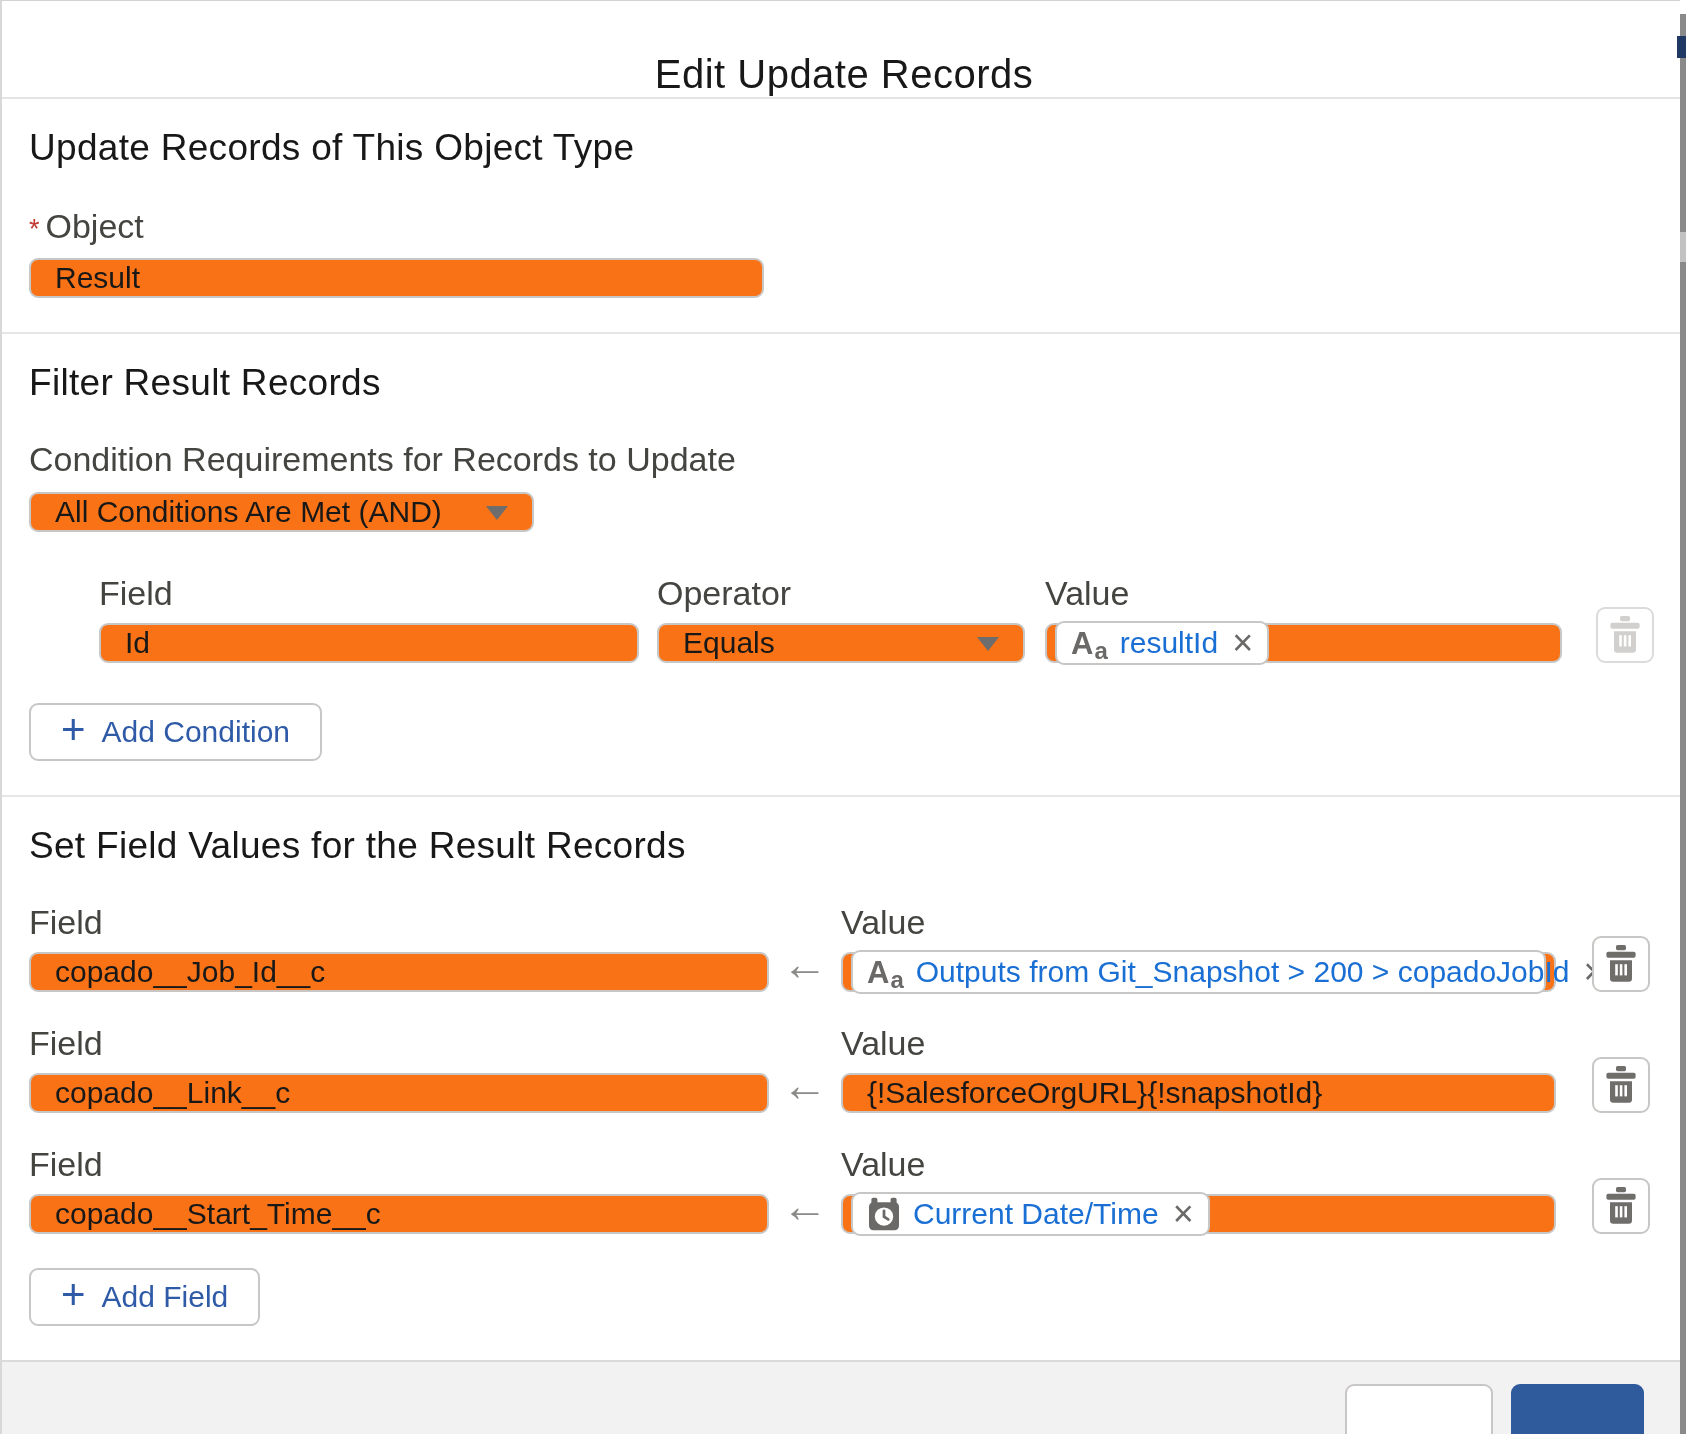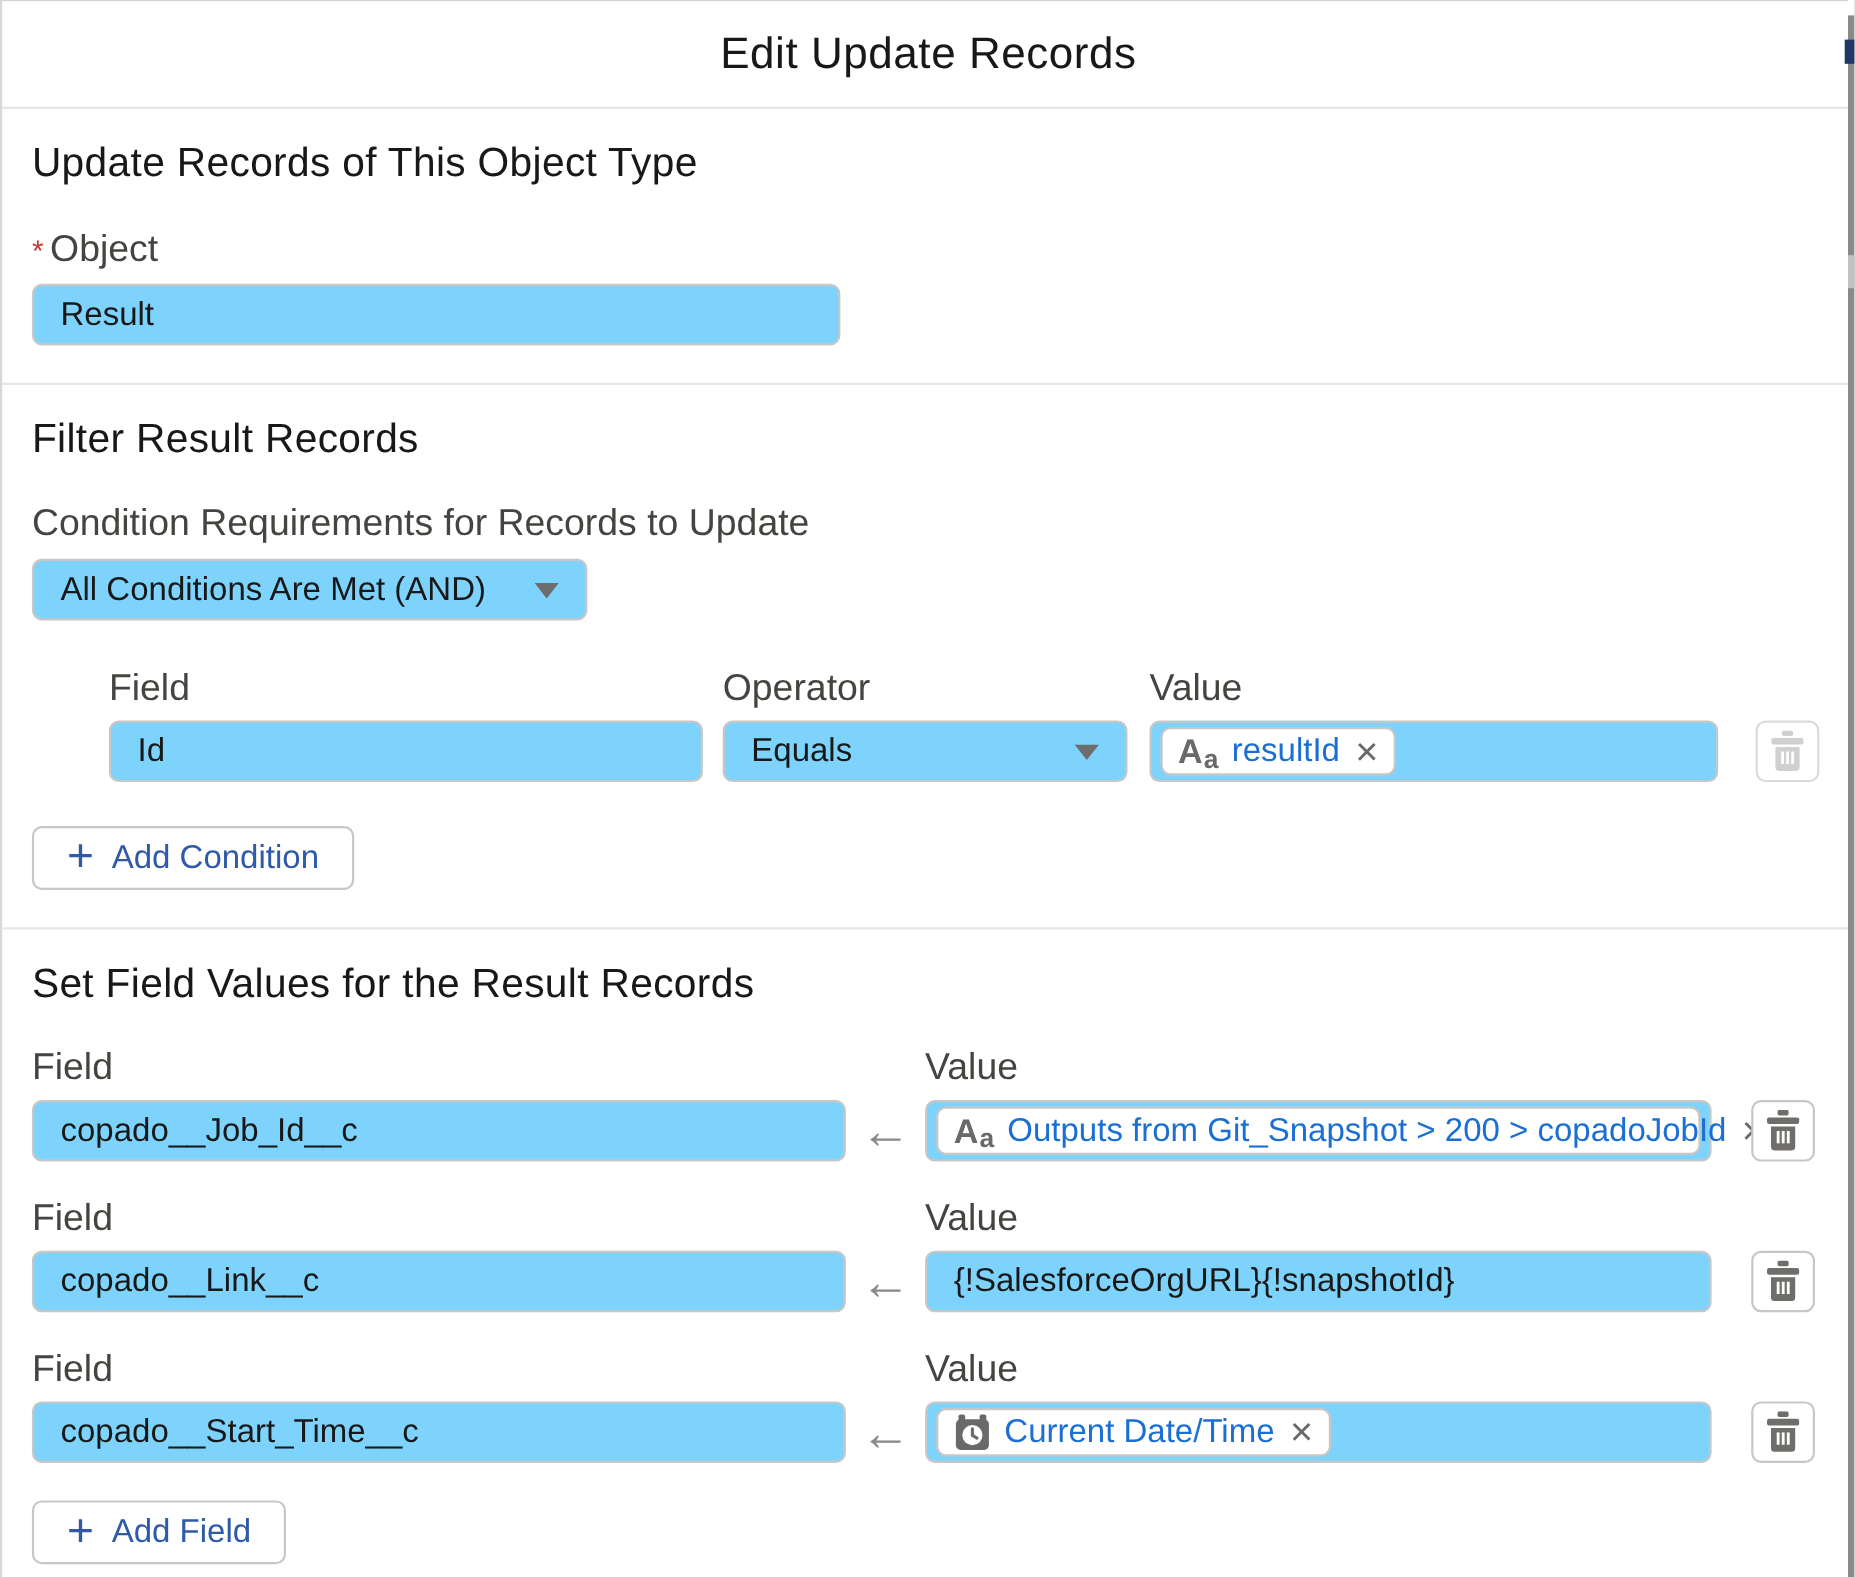--- a/index.html
+++ b/index.html
@@ -7,37 +7,37 @@
   body { font-family:"Liberation Sans", sans-serif; color:#181818; position:relative; }
 
   .modal {
     width:1686px; height:1434px; background:#fff;
     border-left:2px solid #d8d8d8; border-top:1px solid #d2d2d2;
     display:flex; flex-direction:column; position:relative; overflow:hidden;
   }
 
   
   .modal-header {
-    height:98px; flex:0 0 auto; display:flex; align-items:center; justify-content:center;
+    height:98px; flex:0 0 auto; display:flex; align-items:flex-end; justify-content:center;
     border-bottom:2px solid #e4e4e4;
   }
   .modal-title { font-size:40px; font-weight:400; color:#181818; letter-spacing:0.5px; }
 
   .content { flex:1 1 auto; display:flex; flex-direction:column; }
 
   section { padding:18px 28px 34px 27px; }
   section.bordered { border-bottom:2px solid #e7e6e5; }
 
   h2.section-heading { font-size:37px; font-weight:400; color:#181818; margin-top:10px; letter-spacing:0.3px; }
 
   .form-label { font-size:34px; color:#444440; font-weight:400; }
   .required-star { color:#c23934; font-size:27px; margin-right:6px; }
 
   .text-box {
-    height:56px; border:2px solid #c9c7c5; border-radius:9px; background:#7dd3fc;
+    height:40px; border:2px solid #c9c7c5; border-radius:9px; background:#f97316;
     display:flex; align-items:center; padding:0 24px; font-size:30px; color:#181818;
   }
 
   
   .object-label-row { margin-top:38px; }
   .object-input { width:735px; margin-top:12px; }
 
   
   .cond-req-label { margin-top:36px; display:block; }
   .combo { position:relative; width:505px; margin-top:13px; cursor:pointer;border-radius:11px; }

